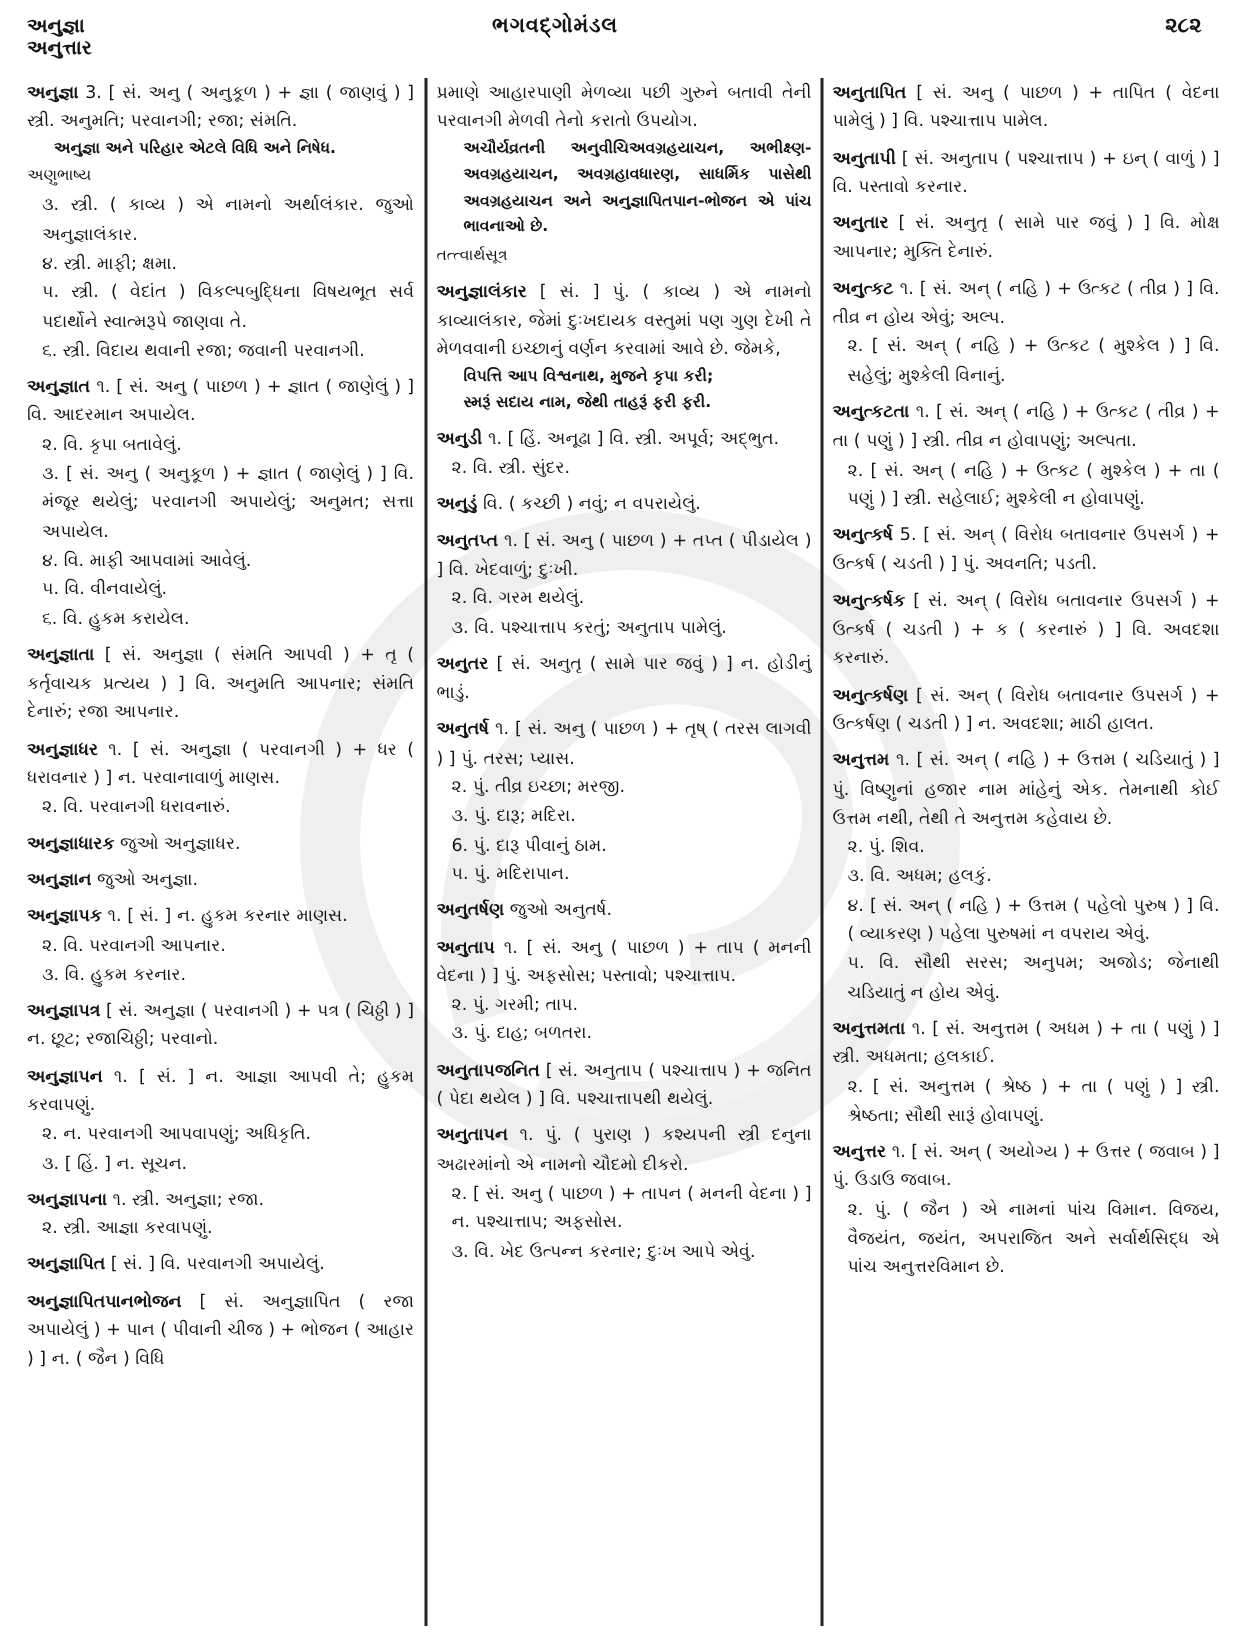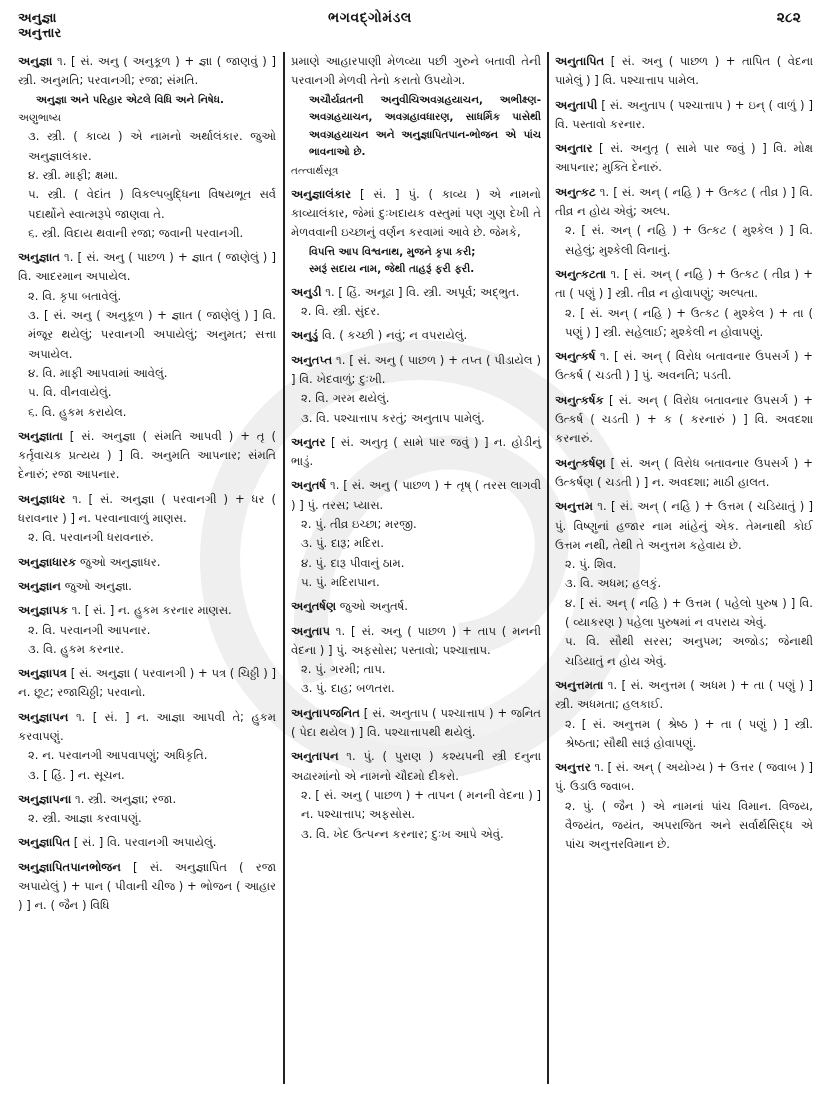--- a/index.html
+++ b/index.html
@@ -47,21 +47,21 @@
   </div>
   <div class="title">ભગવદ્ગોમંડલ</div>
   <div class="pageno">૨૮૨</div>
 </div>
 
 <div class="divider" style="left:283px"></div>
 <div class="divider" style="left:547px"></div>
 
 <div class="col col1">
   <div class="entry">
-    <span class="line first"><span class="hw">અનુજ્ઞા</span> <span>૧. [ સં. અનુ ( અનુકૂળ ) + જ્ઞા ( જાણવું ) ] સ્ત્રી. અનુમતિ; પરવાનગી; રજા; સંમતિ.</span></span>
+    <span class="line first"><span class="hw">અનુજ્ઞા</span> <span>3. [ સં. અનુ ( અનુકૂળ ) + જ્ઞા ( જાણવું ) ] સ્ત્રી. અનુમતિ; પરવાનગી; રજા; સંમતિ.</span></span>
     <span class="quote">અનુજ્ઞા અને પરિહાર એટલે વિધિ અને નિષેધ.</span>
     <span class="src">અણુભાષ્ય</span>
     <span class="sub">૩. સ્ત્રી. ( કાવ્ય ) એ નામનો અર્થાલંકાર. જુઓ અનુજ્ઞાલંકાર.</span>
     <span class="sub">૪. સ્ત્રી. માફી; ક્ષમા.</span>
     <span class="sub">૫. સ્ત્રી. ( વેદાંત ) વિકલ્પબુદ્ધિના વિષયભૂત સર્વ પદાર્થોને સ્વાત્મરૂપે જાણવા તે.</span>
     <span class="sub">૬. સ્ત્રી. વિદાય થવાની રજા; જવાની પરવાનગી.</span>
   </div>
   <div class="entry">
     <span class="line first"><span class="hw">અનુજ્ઞાત</span> <span>૧. [ સં. અનુ ( પાછળ ) + જ્ઞાત ( જાણેલું ) ] વિ. આદરમાન અપાયેલ.</span></span>
     <span class="sub">૨. વિ. કૃપા બતાવેલું.</span>
@@ -131,21 +131,21 @@
     <span class="sub">૨. વિ. ગરમ થયેલું.</span>
     <span class="sub">૩. વિ. પશ્ચાત્તાપ કરતું; અનુતાપ પામેલું.</span>
   </div>
   <div class="entry">
     <span class="line first"><span class="hw">અનુતર</span> <span>[ સં. અનુતૃ ( સામે પાર જવું ) ] ન. હોડીનું ભાડું.</span></span>
   </div>
   <div class="entry">
     <span class="line first"><span class="hw">અનુતર્ષ</span> <span>૧. [ સં. અનુ ( પાછળ ) + તૃષ્ ( તરસ લાગવી ) ] પું. તરસ; પ્યાસ.</span></span>
     <span class="sub">૨. પું. તીવ્ર ઇચ્છા; મરજી.</span>
     <span class="sub">૩. પું. દારૂ; મદિરા.</span>
-    <span class="sub">૪. પું. દારૂ પીવાનું ઠામ.</span>
+    <span class="sub">6. પું. દારૂ પીવાનું ઠામ.</span>
     <span class="sub">૫. પું. મદિરાપાન.</span>
   </div>
   <div class="entry">
     <span class="line first"><span class="hw">અનુતર્ષણ</span> <span>જુઓ અનુતર્ષ.</span></span>
   </div>
   <div class="entry">
     <span class="line first"><span class="hw">અનુતાપ</span> <span>૧. [ સં. અનુ ( પાછળ ) + તાપ ( મનની વેદના ) ] પું. અફસોસ; પસ્તાવો; પશ્ચાત્તાપ.</span></span>
     <span class="sub">૨. પું. ગરમી; તાપ.</span>
     <span class="sub">૩. પું. દાહ; બળતરા.</span>
   </div>
@@ -171,21 +171,21 @@
   </div>
   <div class="entry">
     <span class="line first"><span class="hw">અનુત્કટ</span> <span>૧. [ સં. અન્ ( નહિ ) + ઉત્કટ ( તીવ્ર ) ] વિ. તીવ્ર ન હોય એવું; અલ્પ.</span></span>
     <span class="sub">૨. [ સં. અન્ ( નહિ ) + ઉત્કટ ( મુશ્કેલ ) ] વિ. સહેલું; મુશ્કેલી વિનાનું.</span>
   </div>
   <div class="entry">
     <span class="line first"><span class="hw">અનુત્કટતા</span> <span>૧. [ સં. અન્ ( નહિ ) + ઉત્કટ ( તીવ્ર ) + તા ( પણું ) ] સ્ત્રી. તીવ્ર ન હોવાપણું; અલ્પતા.</span></span>
     <span class="sub">૨. [ સં. અન્ ( નહિ ) + ઉત્કટ ( મુશ્કેલ ) + તા ( પણું ) ] સ્ત્રી. સહેલાઈ; મુશ્કેલી ન હોવાપણું.</span>
   </div>
   <div class="entry">
-    <span class="line first"><span class="hw">અનુત્કર્ષ</span> <span>૧. [ સં. અન્ ( વિરોધ બતાવનાર ઉપસર્ગ ) + ઉત્કર્ષ ( ચડતી ) ] પું. અવનતિ; પડતી.</span></span>
+    <span class="line first"><span class="hw">અનુત્કર્ષ</span> <span>5. [ સં. અન્ ( વિરોધ બતાવનાર ઉપસર્ગ ) + ઉત્કર્ષ ( ચડતી ) ] પું. અવનતિ; પડતી.</span></span>
   </div>
   <div class="entry">
     <span class="line first"><span class="hw">અનુત્કર્ષક</span> <span>[ સં. અન્ ( વિરોધ બતાવનાર ઉપસર્ગ ) + ઉત્કર્ષ ( ચડતી ) + ક ( કરનારું ) ] વિ. અવદશા કરનારું.</span></span>
   </div>
   <div class="entry">
     <span class="line first"><span class="hw">અનુત્કર્ષણ</span> <span>[ સં. અન્ ( વિરોધ બતાવનાર ઉપસર્ગ ) + ઉત્કર્ષણ ( ચડતી ) ] ન. અવદશા; માઠી હાલત.</span></span>
   </div>
   <div class="entry">
     <span class="line first"><span class="hw">અનુત્તમ</span> <span>૧. [ સં. અન્ ( નહિ ) + ઉત્તમ ( ચડિયાતું ) ] પું. વિષ્ણુનાં હજાર નામ માંહેનું એક. તેમનાથી કોઈ ઉત્તમ નથી, તેથી તે અનુત્તમ કહેવાય છે.</span></span>
     <span class="sub">૨. પું. શિવ.</span>

